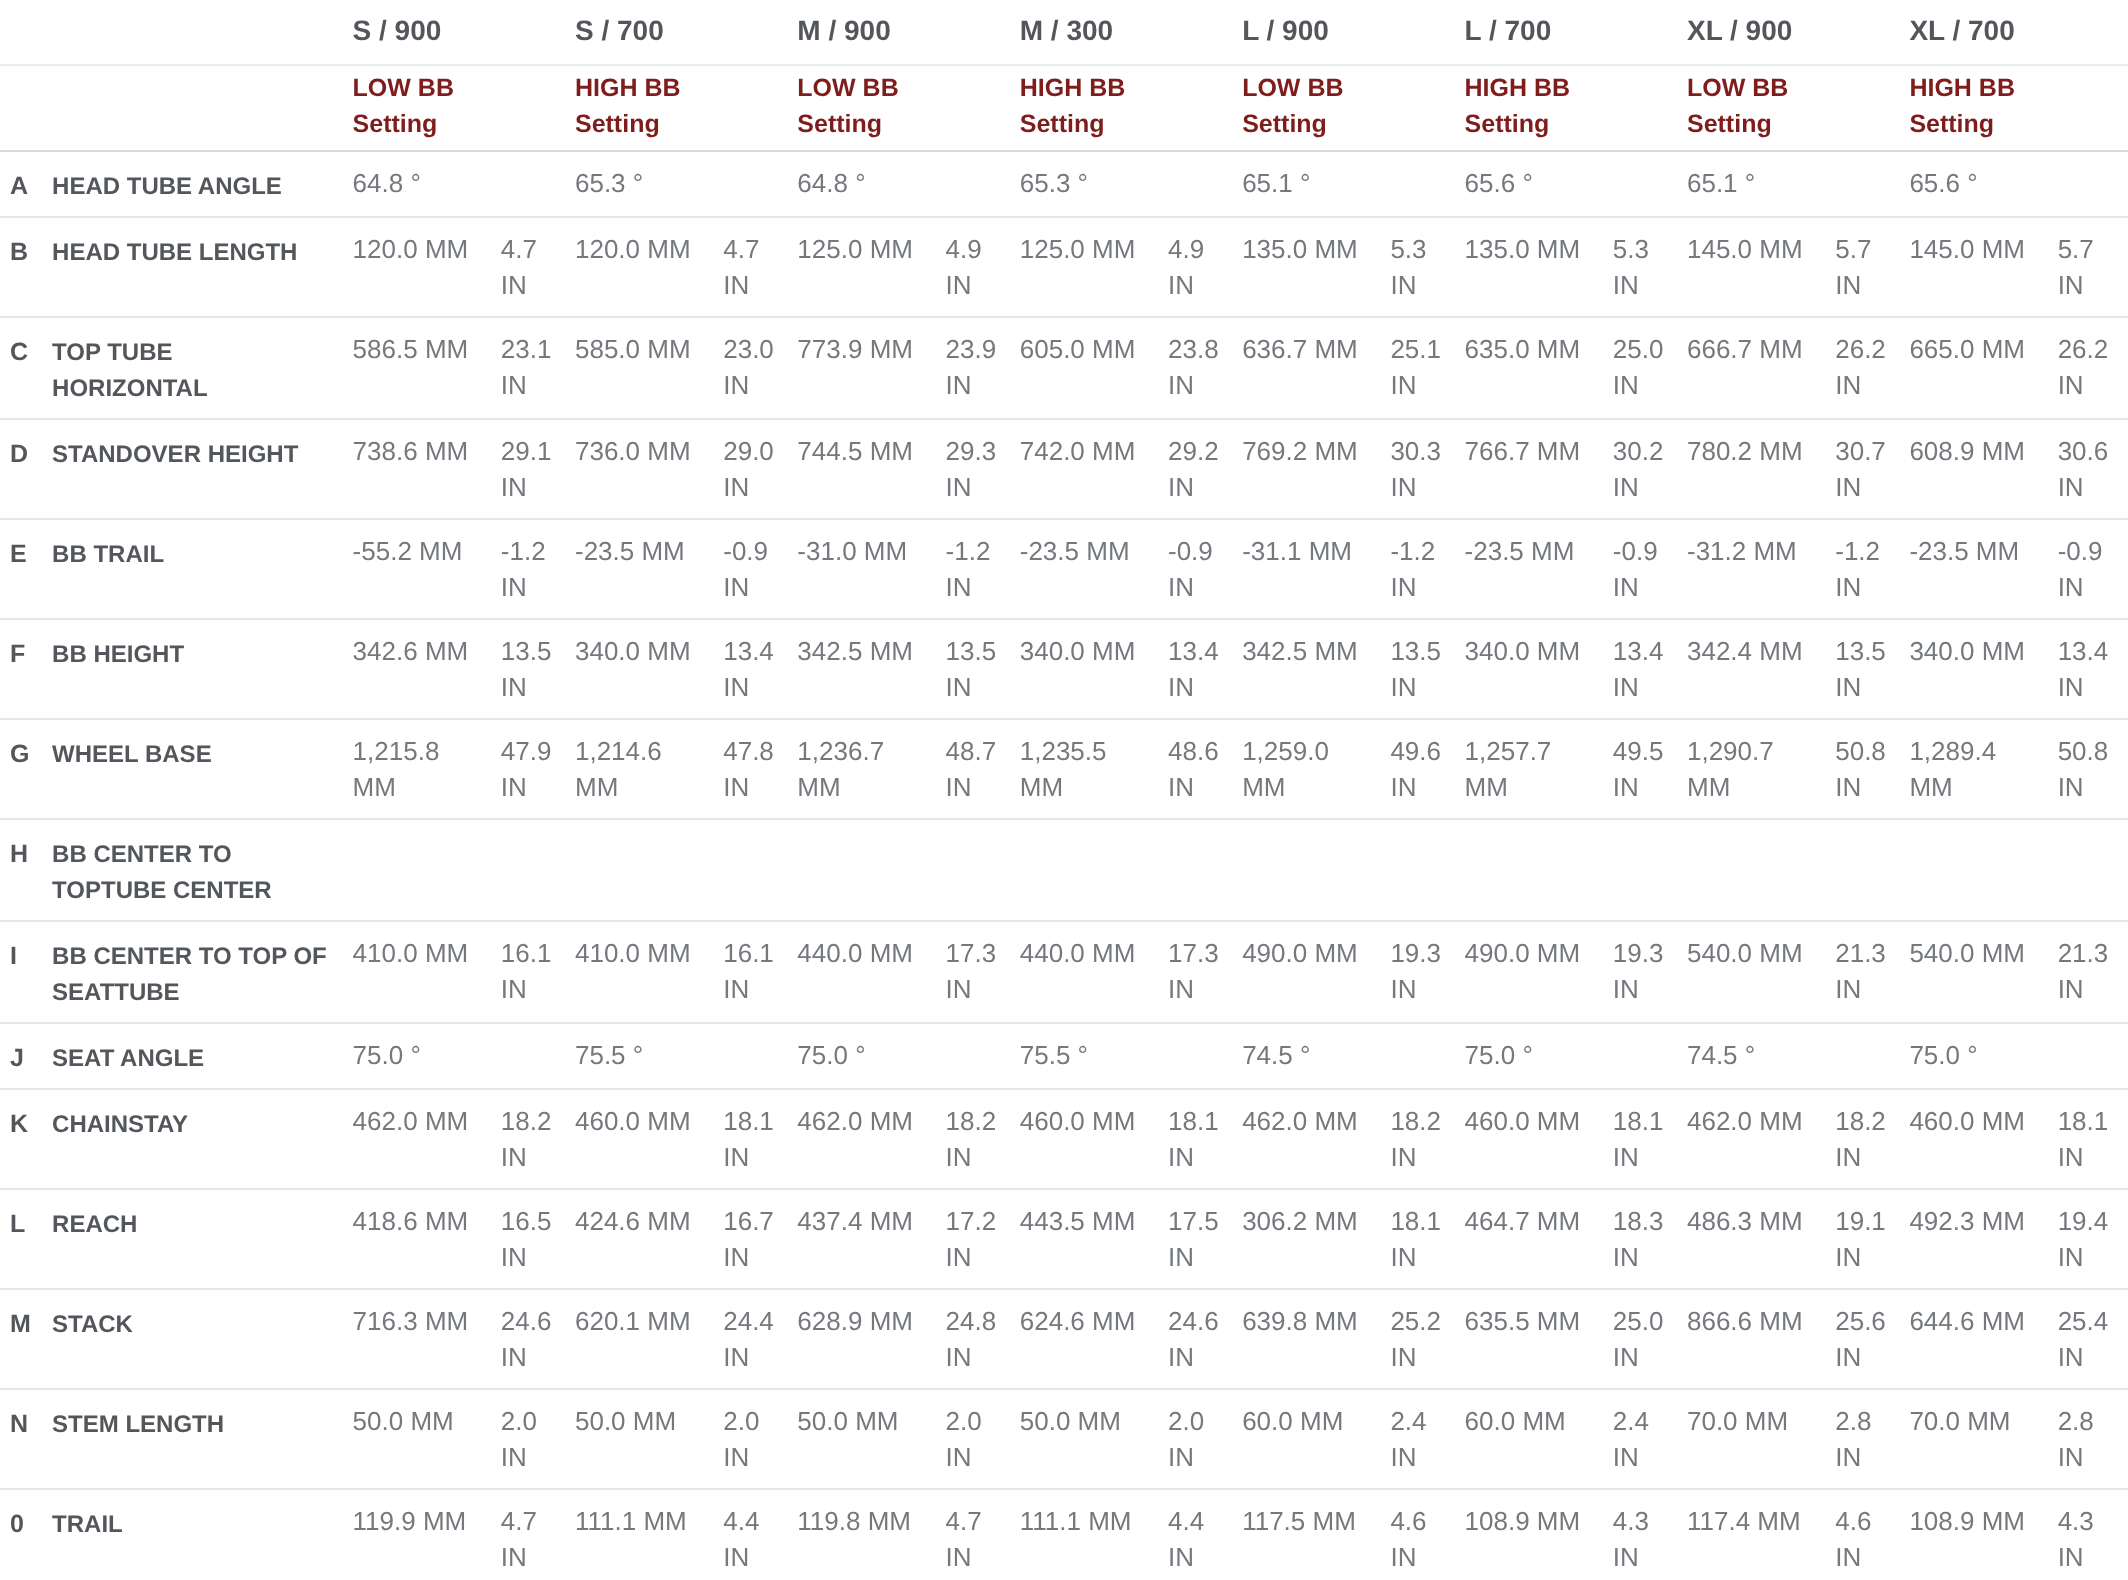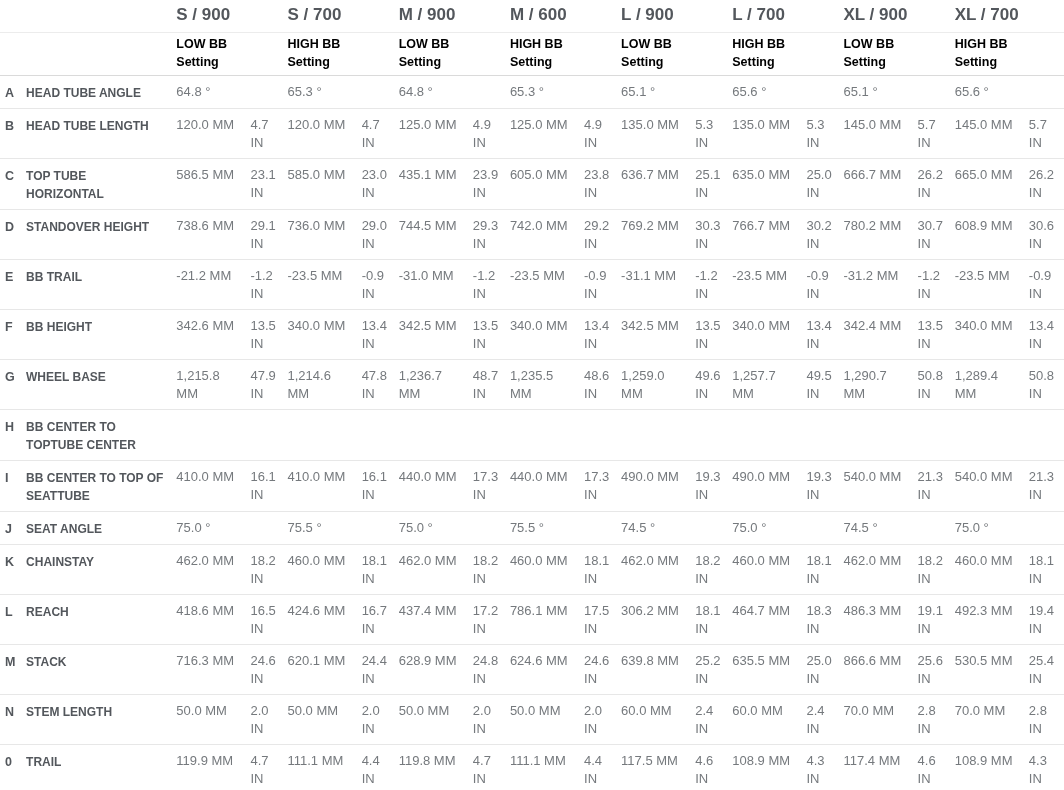--- a/index.html
+++ b/index.html
@@ -6,25 +6,25 @@
   body{
     width:1064px;height:790px;overflow:hidden;background:#ffffff;
     font-family:"Liberation Sans","DejaVu Sans",sans-serif;
   }
   table.geo{
     border-collapse:collapse;table-layout:fixed;width:1066px;
   }
   th,td{text-align:left;vertical-align:top;padding:0;font-weight:normal;}
   th.spacer{padding:0;}
   th.size-th{
-    font-size:17px;font-weight:bold;color:#53575c;
+    font-size:14px;font-weight:bold;color:#53575c;
     padding:6px 8px 8px 0;line-height:18px;white-space:nowrap;
   }
   th.set-th{
-    font-size:12.5px;font-weight:bold;color:#000000;
+    font-size:12.5px;font-weight:bold;color:#7f1d1d;
     padding:2px 8px 4px 0;line-height:18px;
   }
   td.letter{
     font-size:12.5px;font-weight:bold;color:#53575c;
     padding:8px 4px 6px 5px;line-height:18px;
   }
   td.label{
     font-size:12px;font-weight:bold;color:#53575c;
     padding:8px 10px 6px 0;line-height:18px;
   }
@@ -63,21 +63,21 @@
       <col style="width:37px">
     <col style="width:74px">
       <col style="width:37px">
   </colgroup>
   <thead>
     <tr id="sizes-row">
         <th colspan="2" class="spacer"></th>
         <th colspan="2" class="size-th">S / 900</th>
         <th colspan="2" class="size-th">S / 700</th>
         <th colspan="2" class="size-th">M / 900</th>
-        <th colspan="2" class="size-th">M / 600</th>
+        <th colspan="2" class="size-th">M / 300</th>
         <th colspan="2" class="size-th">L / 900</th>
         <th colspan="2" class="size-th">L / 700</th>
         <th colspan="2" class="size-th">XL / 900</th>
         <th colspan="2" class="size-th">XL / 700</th>
       </tr>
     <tr id="settings-row" class="settings-row">
         <th colspan="2" class="spacer"></th>
         <th colspan="2" class="set-th"><span>LOW BB</span><br><span>Setting</span></th>
         <th colspan="2" class="set-th"><span>HIGH BB</span><br><span>Setting</span></th>
         <th colspan="2" class="set-th"><span>LOW BB</span><br><span>Setting</span></th>
@@ -129,21 +129,21 @@
         <td class="mm">145.0 MM</td>
         <td class="in">5.7<br>IN</td>
       </tr>
       <tr>
         <td class="letter">C</td>
         <td class="label">TOP TUBE HORIZONTAL</td>
         <td class="mm">586.5 MM</td>
         <td class="in">23.1<br>IN</td>
         <td class="mm">585.0 MM</td>
         <td class="in">23.0<br>IN</td>
-        <td class="mm">435.1 MM</td>
+        <td class="mm">773.9 MM</td>
         <td class="in">23.9<br>IN</td>
         <td class="mm">605.0 MM</td>
         <td class="in">23.8<br>IN</td>
         <td class="mm">636.7 MM</td>
         <td class="in">25.1<br>IN</td>
         <td class="mm">635.0 MM</td>
         <td class="in">25.0<br>IN</td>
         <td class="mm">666.7 MM</td>
         <td class="in">26.2<br>IN</td>
         <td class="mm">665.0 MM</td>
@@ -165,21 +165,21 @@
         <td class="mm">766.7 MM</td>
         <td class="in">30.2<br>IN</td>
         <td class="mm">780.2 MM</td>
         <td class="in">30.7<br>IN</td>
         <td class="mm">608.9 MM</td>
         <td class="in">30.6<br>IN</td>
       </tr>
       <tr>
         <td class="letter">E</td>
         <td class="label">BB TRAIL</td>
-        <td class="mm">-21.2 MM</td>
+        <td class="mm">-55.2 MM</td>
         <td class="in">-1.2<br>IN</td>
         <td class="mm">-23.5 MM</td>
         <td class="in">-0.9<br>IN</td>
         <td class="mm">-31.0 MM</td>
         <td class="in">-1.2<br>IN</td>
         <td class="mm">-23.5 MM</td>
         <td class="in">-0.9<br>IN</td>
         <td class="mm">-31.1 MM</td>
         <td class="in">-1.2<br>IN</td>
         <td class="mm">-23.5 MM</td>
@@ -311,21 +311,21 @@
       </tr>
       <tr>
         <td class="letter">L</td>
         <td class="label">REACH</td>
         <td class="mm">418.6 MM</td>
         <td class="in">16.5<br>IN</td>
         <td class="mm">424.6 MM</td>
         <td class="in">16.7<br>IN</td>
         <td class="mm">437.4 MM</td>
         <td class="in">17.2<br>IN</td>
-        <td class="mm">786.1 MM</td>
+        <td class="mm">443.5 MM</td>
         <td class="in">17.5<br>IN</td>
         <td class="mm">306.2 MM</td>
         <td class="in">18.1<br>IN</td>
         <td class="mm">464.7 MM</td>
         <td class="in">18.3<br>IN</td>
         <td class="mm">486.3 MM</td>
         <td class="in">19.1<br>IN</td>
         <td class="mm">492.3 MM</td>
         <td class="in">19.4<br>IN</td>
       </tr>
@@ -339,21 +339,21 @@
         <td class="mm">628.9 MM</td>
         <td class="in">24.8<br>IN</td>
         <td class="mm">624.6 MM</td>
         <td class="in">24.6<br>IN</td>
         <td class="mm">639.8 MM</td>
         <td class="in">25.2<br>IN</td>
         <td class="mm">635.5 MM</td>
         <td class="in">25.0<br>IN</td>
         <td class="mm">866.6 MM</td>
         <td class="in">25.6<br>IN</td>
-        <td class="mm">530.5 MM</td>
+        <td class="mm">644.6 MM</td>
         <td class="in">25.4<br>IN</td>
       </tr>
       <tr>
         <td class="letter">N</td>
         <td class="label">STEM LENGTH</td>
         <td class="mm">50.0 MM</td>
         <td class="in">2.0<br>IN</td>
         <td class="mm">50.0 MM</td>
         <td class="in">2.0<br>IN</td>
         <td class="mm">50.0 MM</td>

